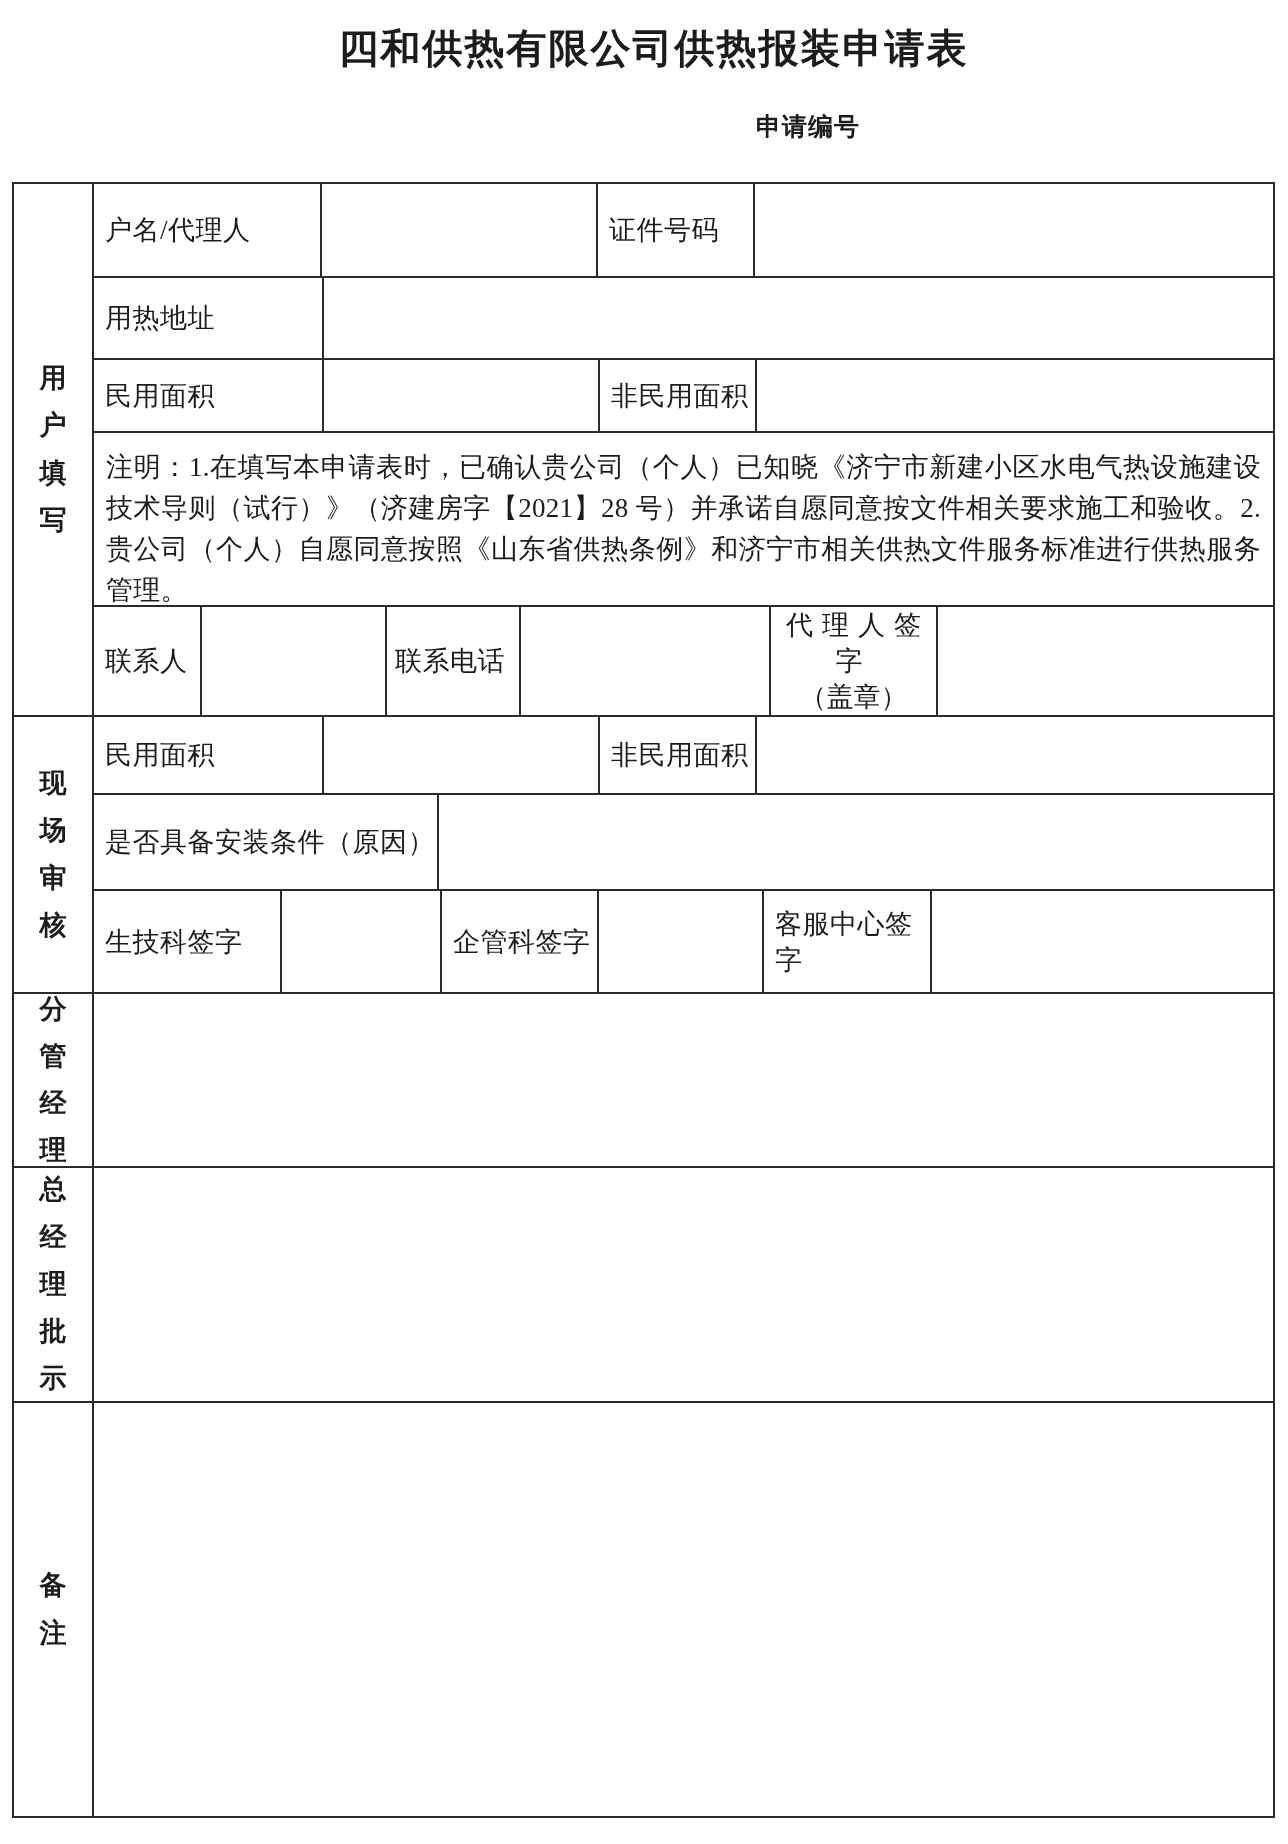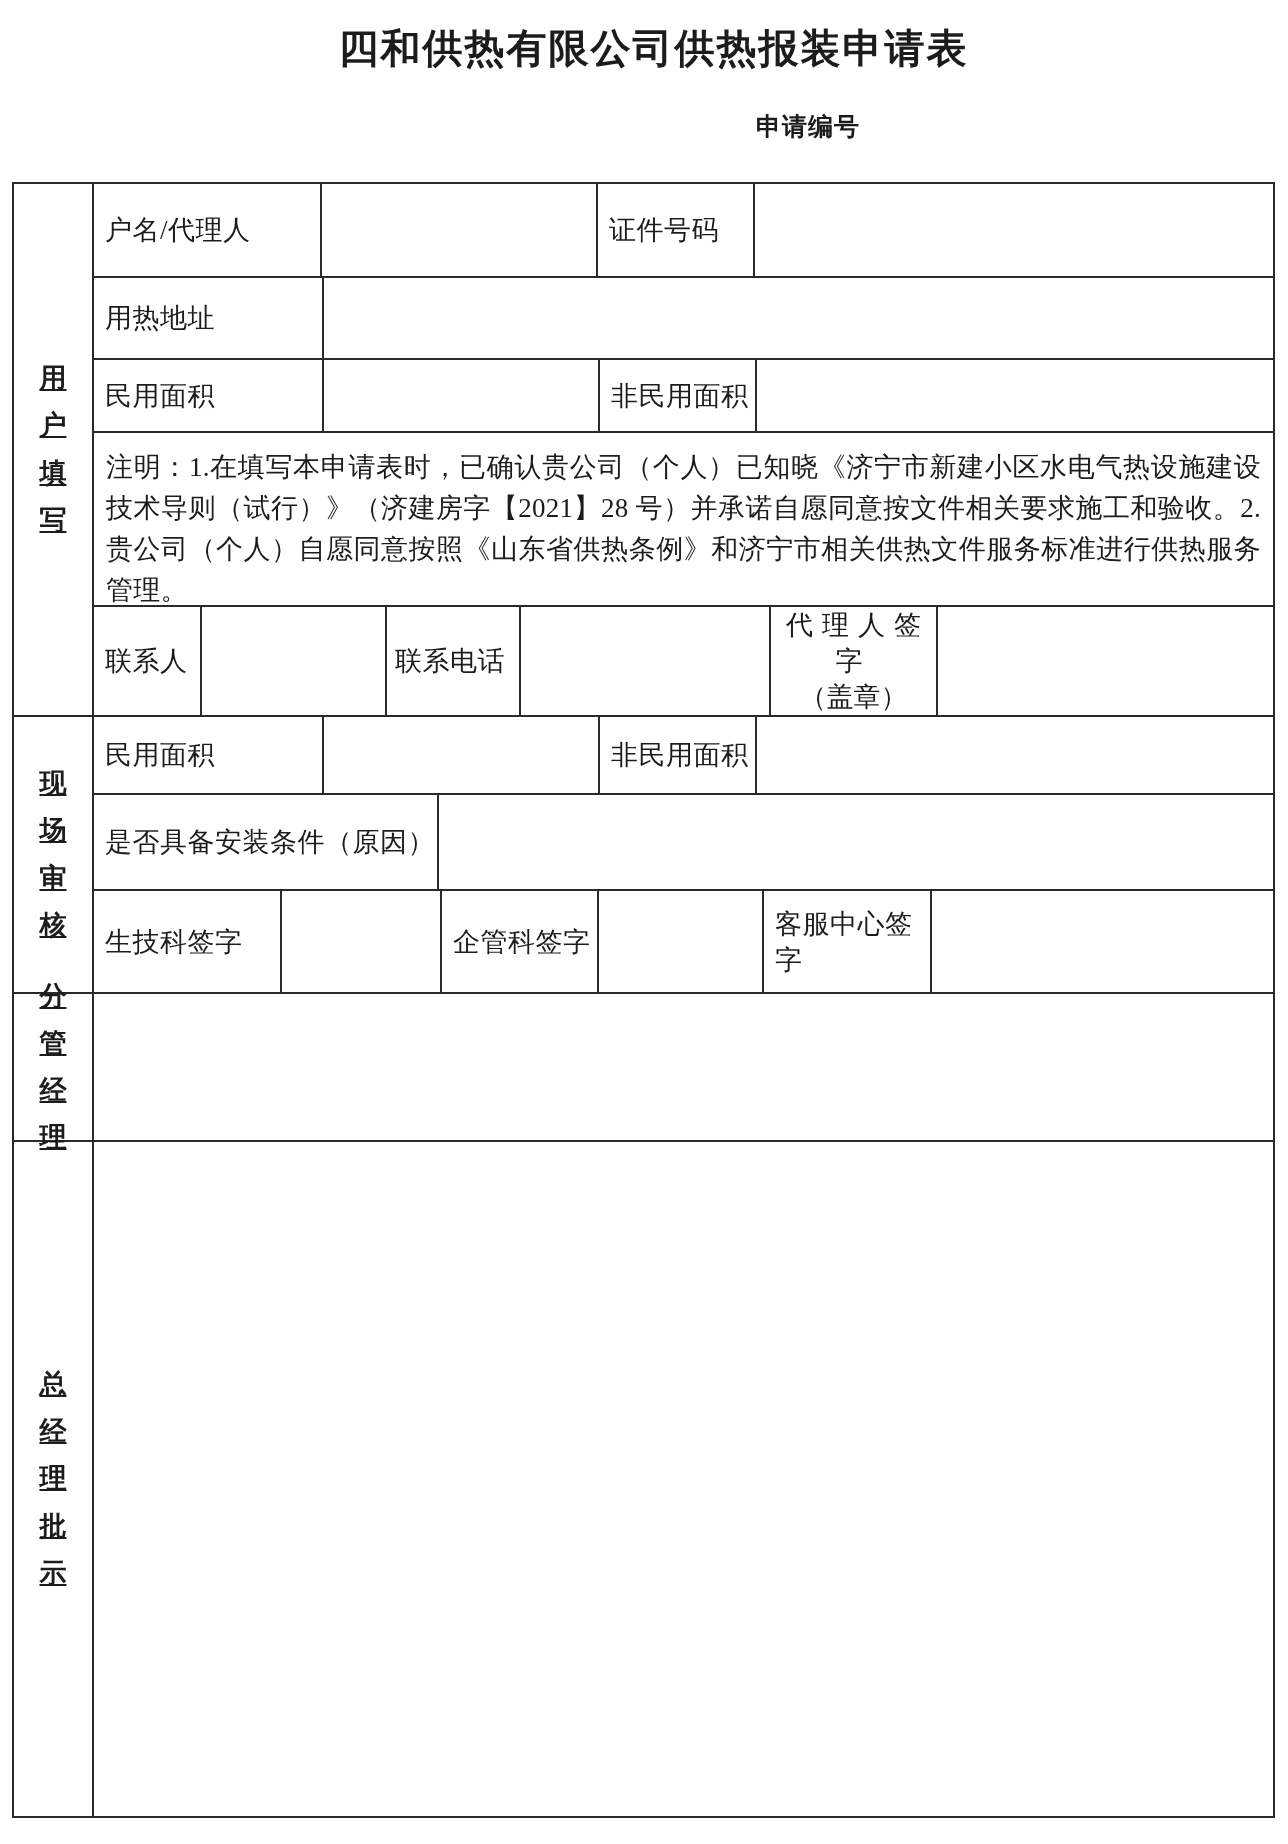--- a/index.html
+++ b/index.html
@@ -49,21 +49,20 @@
   .sect { display: flex; border-bottom: 2px solid #2a2a2a; }
   .sect:last-child { border-bottom: none; flex: 1; }
 
   .stub {
     width: 80px;
     border-right: 2px solid #2a2a2a;
     display: flex;
     align-items: center;
     justify-content: center;
     flex-shrink: 0;
-    text-decoration: underline;
   }
   .vtext {
     width: 1.15em;
     font-size: 27px;
     font-weight: bold;
     line-height: 1.75;
     text-align: center;
     word-break: break-all;
   }
 
@@ -174,33 +173,41 @@
           <div class="cell label" style="width:188px">生技科签字</div>
           <div class="cell" style="width:160px"></div>
           <div class="cell label" style="width:157px">企管科签字</div>
           <div class="cell" style="width:165px"></div>
           <div class="cell label" style="width:168px">客服中心签字</div>
           <div class="cell grow"></div>
         </div>
       </div>
     </div>
 
-    <div class="sect" style="height:148px">
+    <div class="sect" style="height:174px">
       <div class="stub">
         <div class="vtext">分管经理</div>
       </div>
       <div class="rows">
         <div class="row big-empty"></div>
       </div>
     </div>
 
     <div class="sect" style="height:235px">
       <div class="stub">
         <div class="vtext">总经理批示</div>
       </div>
       <div class="rows">
         <div class="row big-empty"></div>
       </div>
     </div>
 
+    <div class="sect">
+      <div class="stub">
+        <div class="vtext">备注</div>
+      </div>
+      <div class="rows">
+        <div class="row big-empty"></div>
+      </div>
+    </div>
 
   </div>
 </div>
 
 </body></html>

